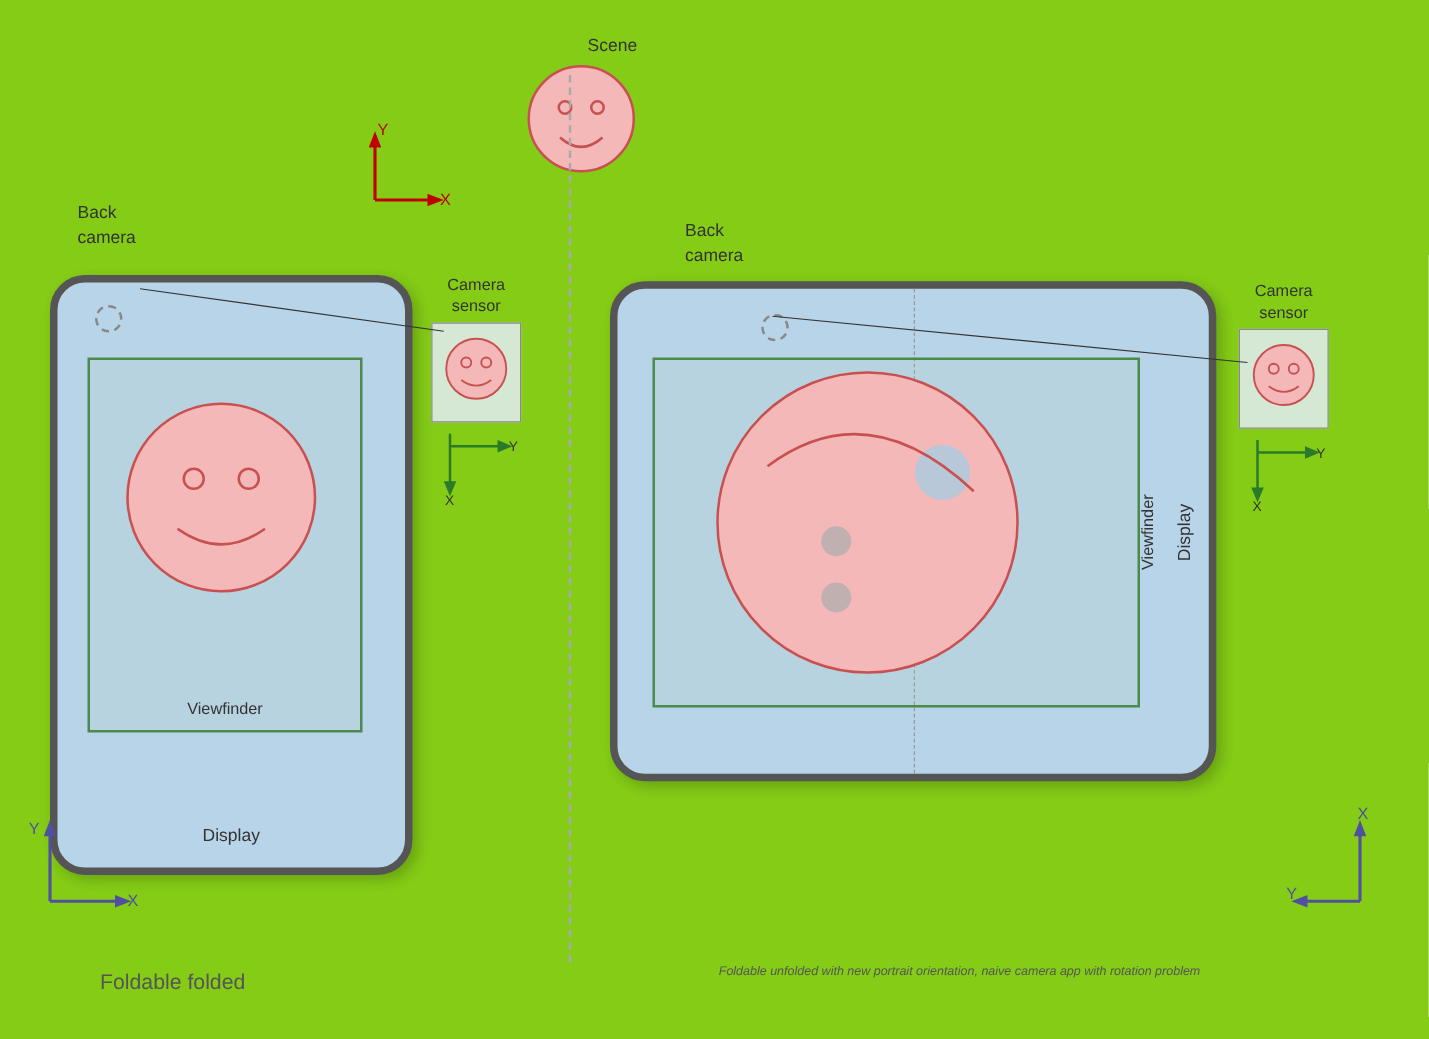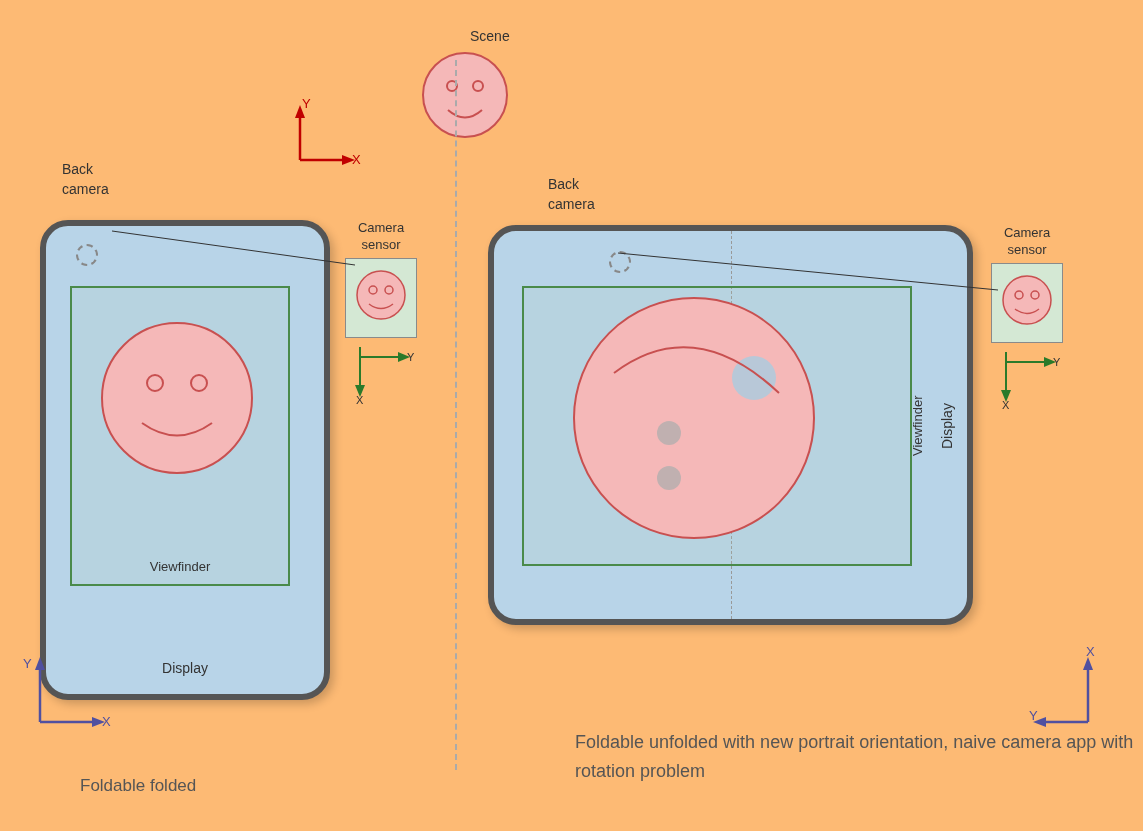--- a/index.html
+++ b/index.html
@@ -9,21 +9,21 @@
       width: 1143px;
       height: 831px;
       overflow: hidden;
       position: relative;
     }
 
     .main-container {
       width: 1143px;
       height: 831px;
       position: relative;
-      background: #fdba74;
+      background: #84cc16;
     }
 
     
     .scene-label {
       position: absolute;
       top: 28px;
       left: 470px;
       font-size: 14px;
       color: #333;
       text-align: center;
@@ -268,19 +268,19 @@
       <line x1="60" y1="70" x2="60" y2="10" stroke="#5050a0" stroke-width="2.5"></line>
       <polygon points="60,5 55,18 65,18" fill="#5050a0"></polygon>
 
       <line x1="60" y1="70" x2="10" y2="70" stroke="#5050a0" stroke-width="2.5"></line>
       <polygon points="5,70 18,65 18,75" fill="#5050a0"></polygon>
       <text x="58" y="4" font-size="13" fill="#5050a0" font-family="Arial">X</text>
       <text x="1" y="68" font-size="13" fill="#5050a0" font-family="Arial">Y</text>
     </svg>
   </div>
 
-  <div style="position:absolute; bottom:45px; left:575px; font-size:18px; color:#555; line-height:1.6;">
+  <div style="position:absolute; bottom:45px; left:575px; font-size:10px; color:#555; line-height:1.6;font-style:italic;">
     <span>Foldable unfolded with new portrait
 orientation, naive camera app with
 rotation problem</span>
   </div>
 
 </div>
 
 </body></html>

